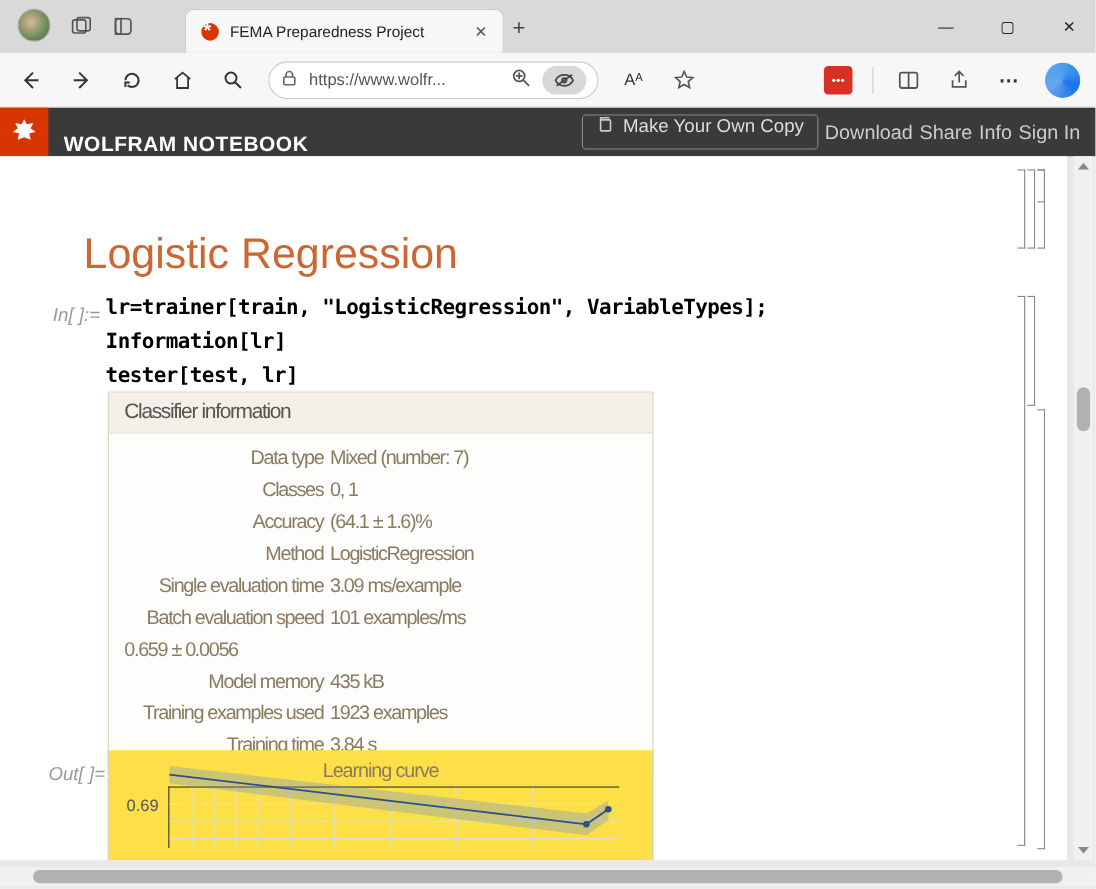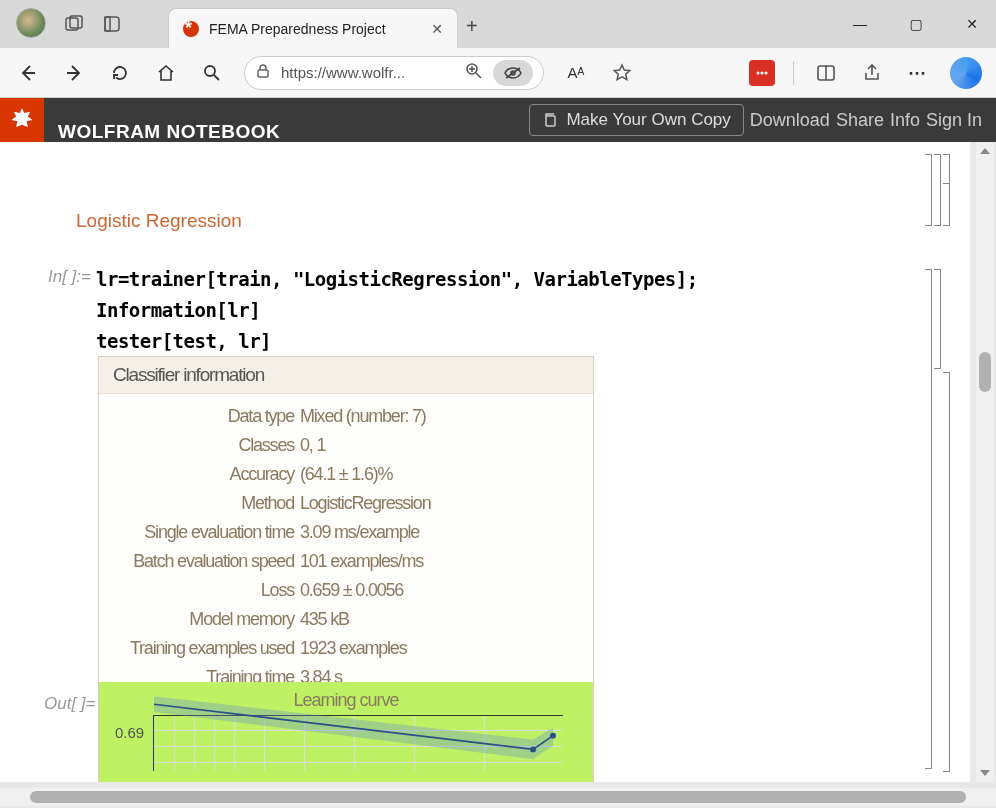--- a/index.html
+++ b/index.html
@@ -126,21 +126,21 @@
     background: #d73502;
     display: flex; align-items: center; justify-content: center;
     margin-right: 14px;
   }
   .wolfram-logo svg { width: 28px; height: 28px; }
   .wolfram-title { font-size: 19px; font-weight: 600; letter-spacing: 0.5px; flex: 1; margin-top: 24px; }
   .copy-btn {
     height: 32px;
     border: 1px solid #888;
     border-radius: 4px;
-    display: flex; align-items: center;
+    display: flex; 
     padding: 0 12px;
     gap: 8px;
     color: #ddd;
     font-size: 17px;
     cursor: pointer;
   }
   .hdr-link { font-size: 18px; color: #ccc; margin-left: 6px; cursor: pointer; }
 
   
   .content-wrap {
@@ -152,27 +152,27 @@
   }
   .cell-brackets {
     position: absolute;
     right: 20px; top: 12px;
     width: 30px; height: 620px;
   }
   .bracket { position: absolute; border-right: 1px solid #888; border-top: 1px solid #888; border-bottom: 1px solid #888; right: 0; }
   .section-title {
     position: absolute;
     left: 76px; top: 68px;
-    font-size: 19px;
+    font-size: 39px;
     color: #cc6633;
     font-weight: 400;
   }
   .in-label {
     position: absolute;
-    left: 48px; top: 125px;
+    left: 48px; top: 135px;
     font-style: italic;
     color: #999;
     font-size: 17px;
   }
   .out-label {
     position: absolute;
     left: 44px; top: 552px;
     font-style: italic;
     color: #999;
     font-size: 17px;
@@ -221,21 +221,21 @@
     margin-left: 12px;
   }
   .info-val { color: #8a7a60; }
   .chart-area {
     position: absolute;
     left: 98px; top: 540px;
     width: 496px;
     border-left: 1px solid #d9d0c0;
     border-right: 1px solid #d9d0c0;
     height: 100px;
-    background: #bef264;
+    background: #fde047;
   }
   .chart-title {
     text-align: center;
     font-size: 18px;
     color: #8a7a60;
     padding: 8px 0 4px 0;
     letter-spacing: -1px;
   }
   .chart-plot {
     position: relative;
@@ -427,21 +427,20 @@
         </div>
       <div class="info-row">
           <div class="info-key">Single evaluation time</div>
           <div class="info-val">3.09 ms/example</div>
         </div>
       <div class="info-row">
           <div class="info-key">Batch evaluation speed</div>
           <div class="info-val">101 examples/ms</div>
         </div>
       <div class="info-row">
-          <div class="info-key">Loss</div>
           <div class="info-val">0.659 ± 0.0056</div>
         </div>
       <div class="info-row">
           <div class="info-key">Model memory</div>
           <div class="info-val">435 kB</div>
         </div>
       <div class="info-row">
           <div class="info-key">Training examples used</div>
           <div class="info-val">1923 examples</div>
         </div>

